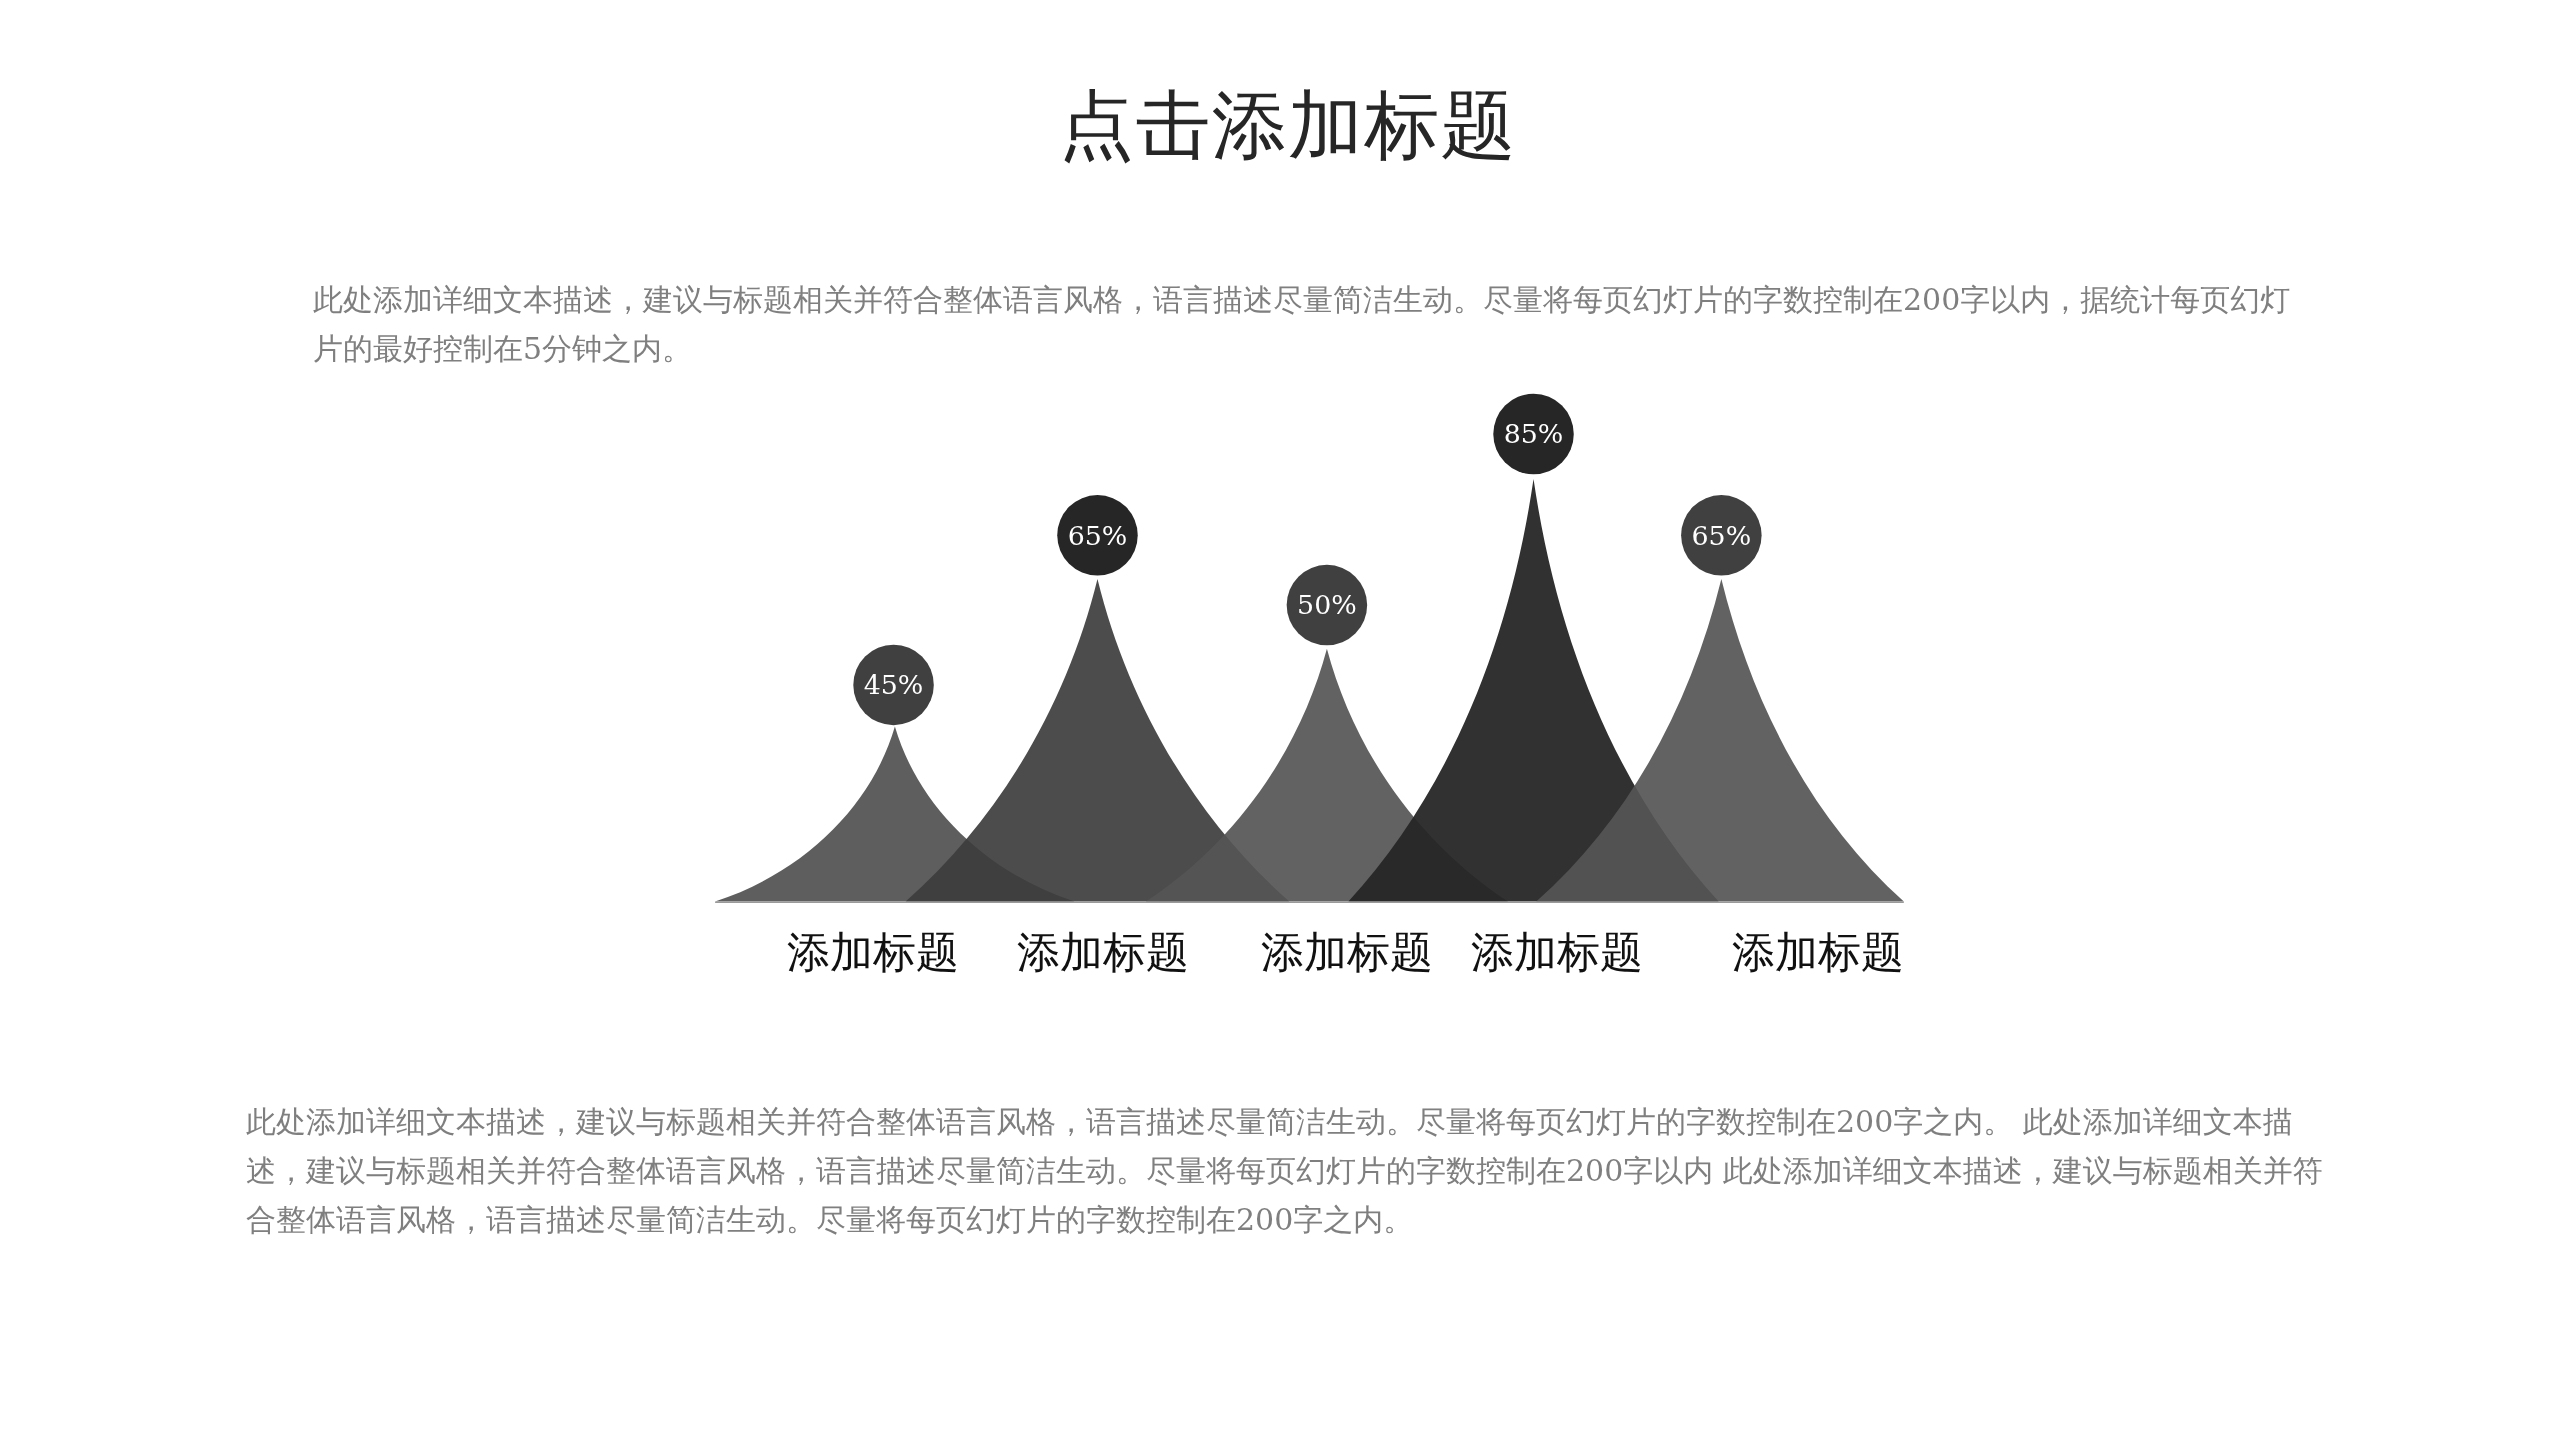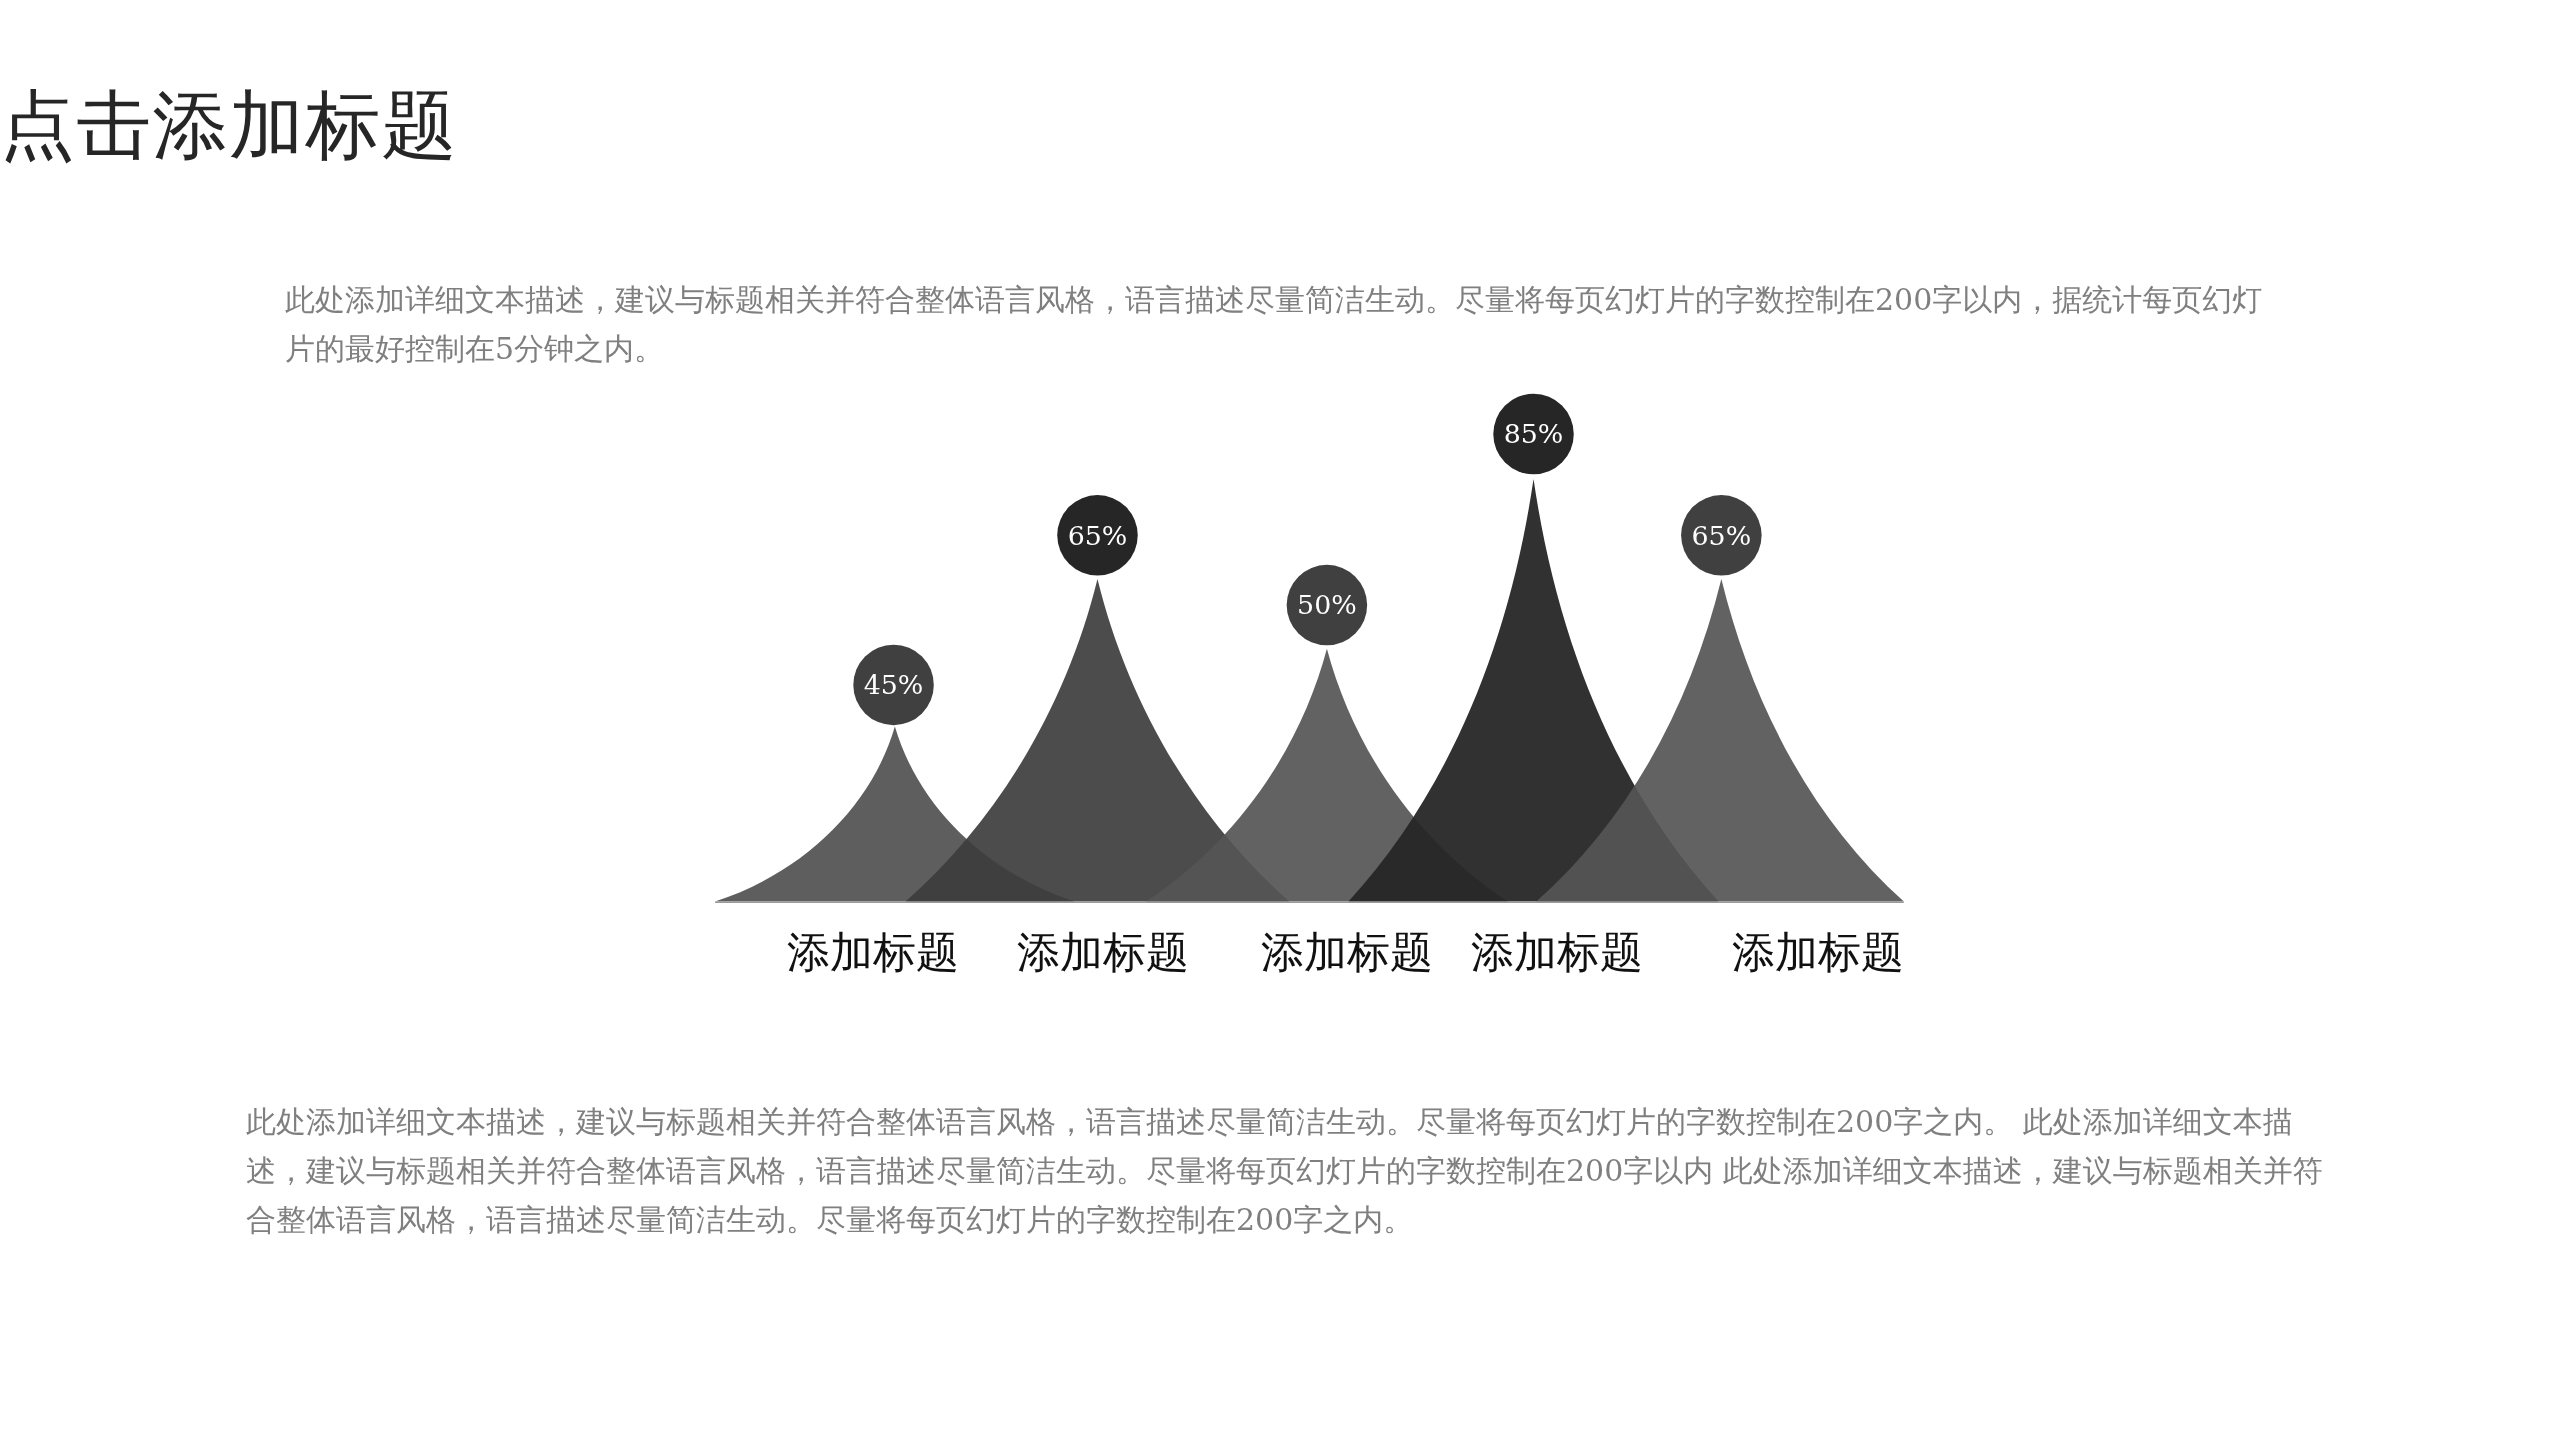--- a/index.html
+++ b/index.html
@@ -1,21 +1,21 @@
 <!DOCTYPE html>
 <html style="font-size:10.7px"><head>
 <meta charset="utf-8">
 <style>
   html, body { margin: 0; padding: 0; background: #ffffff; }
   body { width: 2576px; height: 1449px; position: relative; overflow: hidden;
          font-family: "DejaVu Serif", "Liberation Serif", serif; }
-  .title { position: absolute; left: 0; width: 2576px; top: 75px; text-align: left;
+  .title { position: absolute; left: 0; width: 2576px; top: 75px; text-align: center;
            font-size: 75px; color: #262626; letter-spacing: 1.3px; line-height: 101px; }
   .para { position: absolute; color: #7f7f7f; font-size: 30px; line-height: 49px; }
-  .para1 { left: 285px; top: 275px; width: 1986px; }
+  .para1 { left: 313px; top: 275px; width: 1986px; }
   .para2 { left: 246px; top: 1097px; width: 2086px; }
   .chart { position: absolute; left: 0; top: 0; width: 2576px; height: 1449px; }
   .label { position: absolute; top: 922px; font-size: 43px; color: #111111; transform: translateX(-50%);
            white-space: nowrap; line-height: 60px; margin-left: 48px; }
   .bubble-text { font-family: "DejaVu Serif", "Liberation Serif", serif; font-size: 40px; fill: #ffffff; }
 </style>
 </head>
 <body>
 
 <div class="title">点击添加标题</div>

